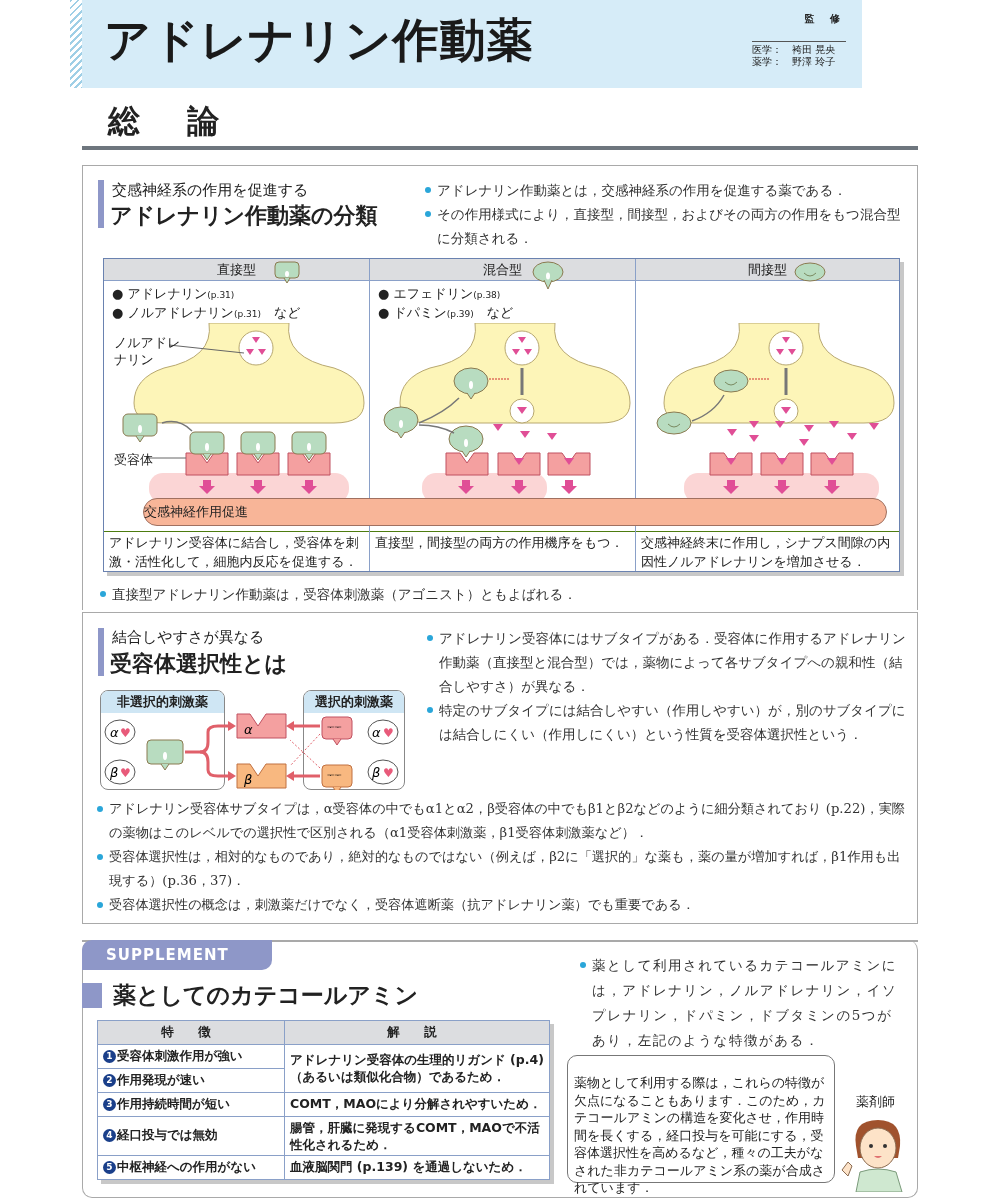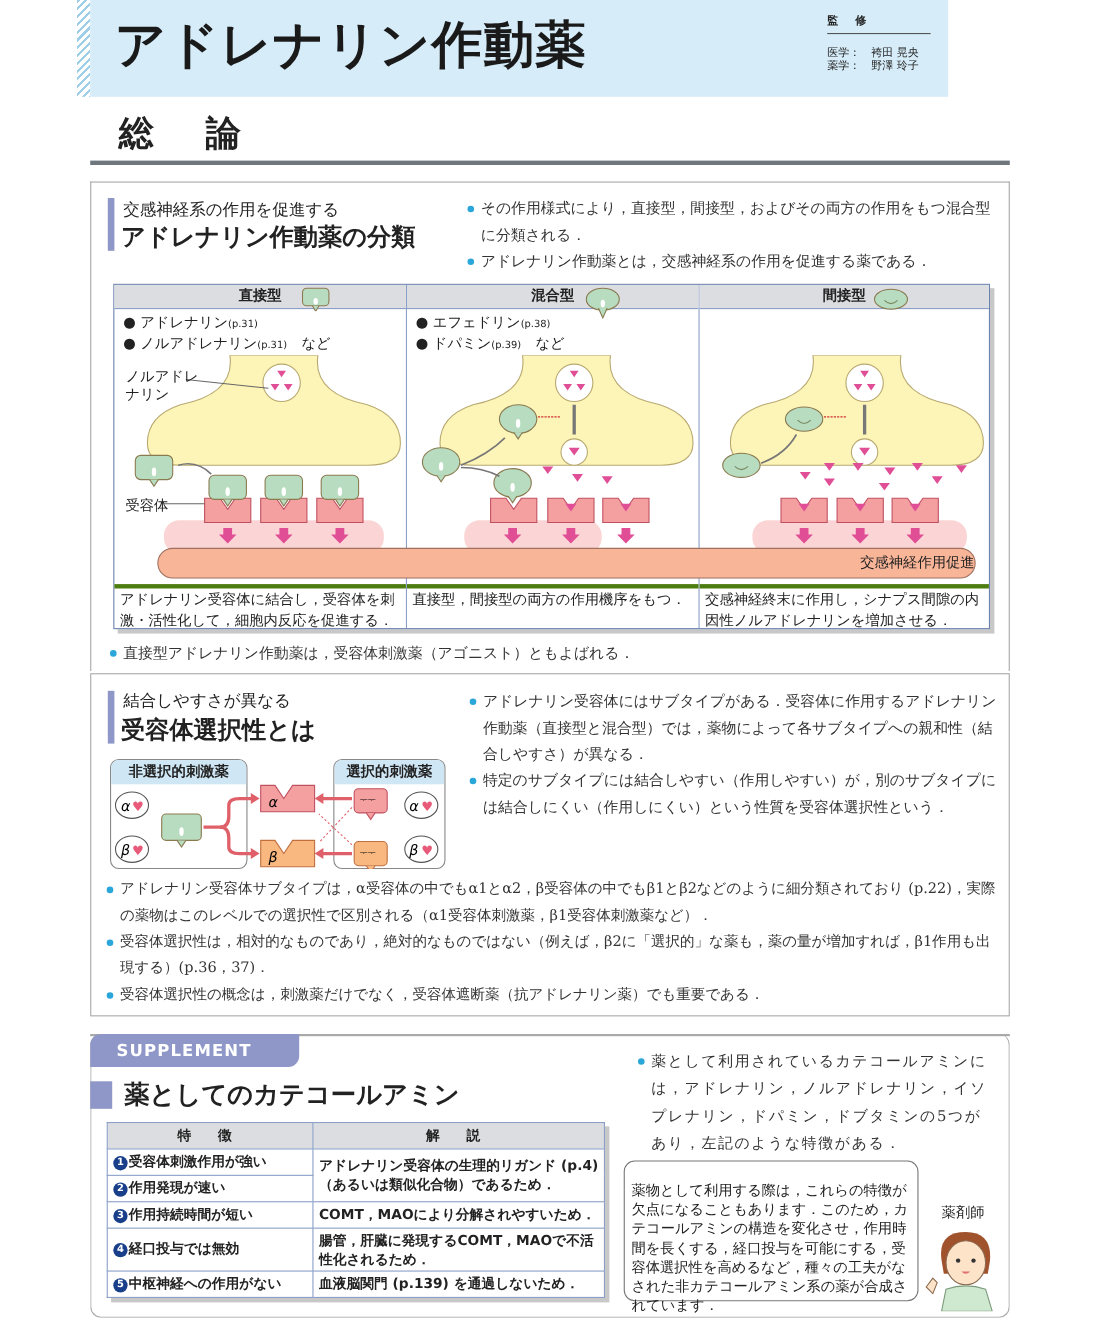--- a/index.html
+++ b/index.html
@@ -1,39 +1,39 @@
 <!DOCTYPE html>
 <html><head>
 <meta charset="utf-8">
 <style>
 *{box-sizing:border-box;margin:0;padding:0}
 body{width:999px;height:1200px;background:#fff;font-family:"DejaVu Sans","Liberation Sans",sans-serif;color:#222;position:relative;overflow:hidden}
 .hatch{position:absolute;left:70px;top:0;width:12px;height:88px;background:repeating-linear-gradient(135deg,#9fcfe6 0 2px,transparent 2px 5px)}
 .header{position:absolute;left:82px;top:0;width:780px;height:88px;background:#d6ecf8}
 .title{position:absolute;left:22px;top:10px;font-size:46px;font-weight:bold;letter-spacing:1px;color:#1a1a1a}
 .sup{position:absolute;right:16px;top:12px;width:94px;font-size:10px;color:#222}
-.sup-title{text-align:left;font-weight:bold;letter-spacing:6px;border-bottom:1.5px solid #555;padding-bottom:4px;margin-bottom:12px}
+.sup-title{text-align:right;font-weight:bold;letter-spacing:6px;border-bottom:1.5px solid #555;padding-bottom:15px;margin-bottom:2px}
 .sup-row{display:flex;gap:10px;line-height:12px}
 .sec-title{position:absolute;left:108px;top:100px;font-size:32px;font-weight:bold;letter-spacing:18px}
 .rule{position:absolute;left:82px;top:146px;width:836px;height:4px;background:#6e767e}
 .box1{position:absolute;left:82px;top:165px;width:836px;height:445px;border:1.5px solid #a9a9a9;border-bottom:none}
 .box2{position:absolute;left:82px;top:612px;width:836px;height:312px;border:1.5px solid #a9a9a9}
 .headbar{position:absolute;width:6px;background:#8e97c8}
 .subhead{position:absolute;font-size:15px}
 .bighead{position:absolute;font-size:22px;font-weight:bold}
 .bullets{position:absolute;font-family:"DejaVu Serif","Liberation Serif",serif;font-size:13.5px;line-height:24px;color:#333}
 .bullets .b{position:relative;padding-left:12px}
 .bullets .b::before{content:"";position:absolute;left:0;top:9px;width:6px;height:6px;border-radius:50%;background:#2aa6d9}
 .ctable{position:absolute;left:103px;top:258px;width:797px;height:314px;border:1.5px solid #6a82b0;box-shadow:4px 4px 0 #c8c8c8;background:#fff}
 .ctable .col{position:absolute;top:0;height:100%;border-right:1px solid #8aa0c8}
-.ctable .hd{position:absolute;left:0;right:0;top:0;height:22px;background:#dcdde0;border-bottom:1px solid #8aa0c8;font-size:13px;text-align:center;line-height:22px;font-weight:bold}
+.ctable .hd{position:absolute;left:0;right:0;top:0;height:22px;background:#dcdde0;border-bottom:1px solid #8aa0c8;font-size:13px;text-align:center;line-height:22px;font-weight:normal}
 .ctable .drugs{position:absolute;left:8px;top:26px;font-size:13px;line-height:17px}
 .ctable .drugs small{font-size:9px}
-.ctable .desc{position:absolute;left:0;right:0;bottom:0;height:40px;border-top:4px solid #4d7c0f;font-size:13px;line-height:19px;padding:1px 5px}
-.band{position:absolute;left:143px;top:498px;width:744px;height:28px;background:#f8b598;border:1.5px solid #a07060;border-radius:14px;text-align:right;font-size:13px;line-height:25px}
+.ctable .desc{position:absolute;left:0;right:0;bottom:0;height:40px;border-top:1px solid #4d7c0f;font-size:13px;line-height:19px;padding:1px 5px}
+.band{position:absolute;left:143px;top:498px;width:744px;height:28px;background:#f8b598;border:1.5px solid #a07060;border-radius:14px;text-align:left;font-size:13px;line-height:25px}
 .note1{position:absolute;left:100px;top:582px}
 .sel-diag{position:absolute;left:100px;top:690px;width:305px;height:105px}
 .panel{position:absolute;top:0;height:100px;border:1.5px solid #888;border-radius:8px;background:#fff;overflow:hidden}
 .panel .ph{background:#cfe6f4;font-size:13px;font-weight:bold;text-align:center;height:22px;line-height:22px}
 .supp{position:absolute;left:82px;top:940px;width:836px;height:258px;border:1.5px solid #a9a9a9;border-radius:10px;border-top:none}
 .supp-top{position:absolute;left:82px;top:940px;width:836px;height:1.5px;background:#a9a9a9}
 .supp-tag{position:absolute;left:82px;top:940px;width:190px;height:30px;background:#8e97c8;border-top-left-radius:10px;border-bottom-right-radius:10px;color:#fff;font-weight:bold;font-size:15px;line-height:30px;padding-left:24px;letter-spacing:1px}
 .ftable{position:absolute;left:97px;top:1020px;width:453px;height:160px;border:1.5px solid #6a82b0;box-shadow:4px 4px 0 #c8c8c8;border-collapse:collapse;font-size:12.5px}
 .ftable td,.ftable th{border:1px solid #8aa0c8;padding:0 5px;height:23px;text-align:left;font-weight:bold}
 .ftable th{background:#dcdde0;text-align:center;letter-spacing:10px}
@@ -61,22 +61,22 @@
 </div>
 
 <div class="sec-title">総 論</div>
 <div class="rule"></div>
 
 <div class="box1"></div>
 <div class="headbar" style="left:98px;top:180px;height:48px"></div>
 <div class="subhead" style="left:112px;top:181px">交感神経系の作用を促進する</div>
 <div class="bighead" style="left:110px;top:201px">アドレナリン作動薬の分類</div>
 <div class="bullets" style="left:425px;top:178px;width:480px">
+  <div class="b">アドレナリン作動薬とは，交感神経系の作用を促進する薬である．</div>
   <div class="b">その作用様式により，直接型，間接型，およびその両方の作用をもつ混合型に分類される．</div>
-  <div class="b">アドレナリン作動薬とは，交感神経系の作用を促進する薬である．</div>
 </div>
 
 <div class="ctable">
 
   <div class="col" style="left:0;width:266px">
     <div class="hd"><span>直接型</span>
       <svg width="26" height="22" style="position:absolute;left:170px;top:2px">
           <rect x="1" y="1" width="24" height="16" rx="4" fill="#b8dcc0" stroke="#8a7a50"></rect>
           <path d="M10 17 L13 22 L16 17" fill="#b8dcc0" stroke="#8a7a50"></path>
           <ellipse cx="13" cy="13" rx="2" ry="3" fill="#fff"></ellipse>

